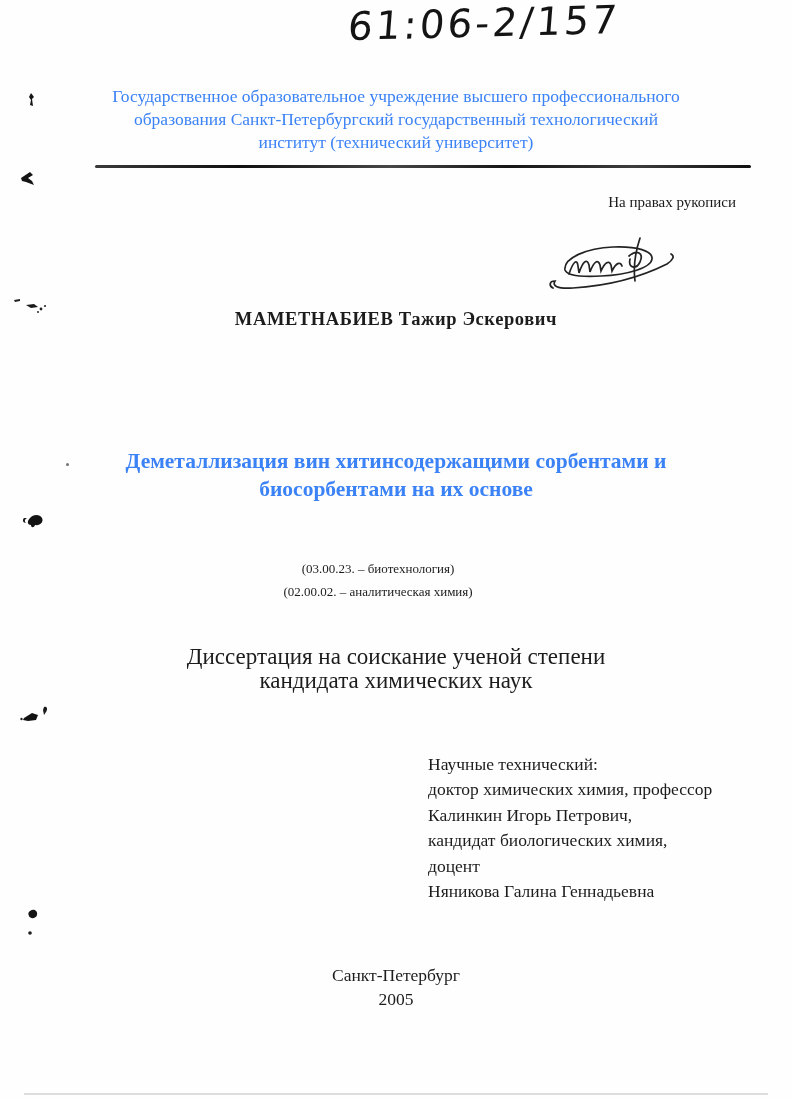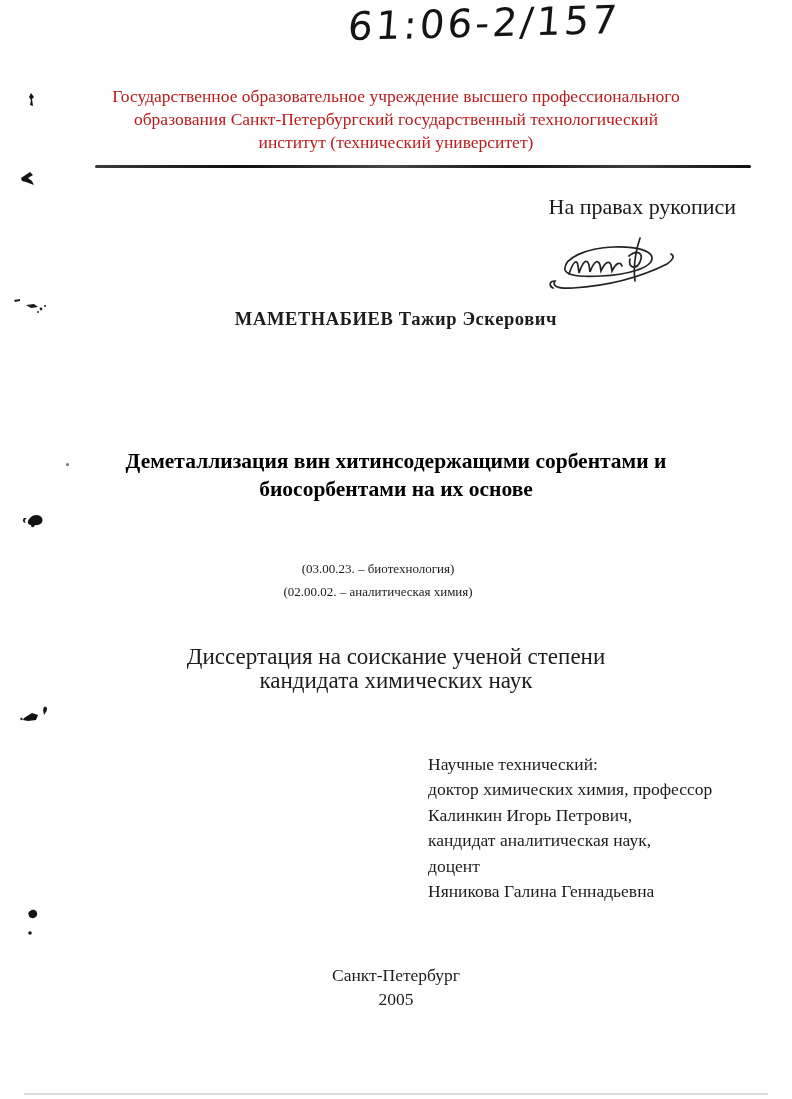--- a/index.html
+++ b/index.html
@@ -16,39 +16,39 @@
   .handwritten{
     position:absolute;top:0px;left:348px;width:310px;
     font-family:"DejaVu Sans", sans-serif;
     font-size:39px;font-weight:400;color:#141414;
     transform:rotate(-1.5deg) skewX(-6deg);
     letter-spacing:3px;white-space:nowrap;
   }
   
   .institution{
     position:absolute;top:85px;left:46px;width:700px;
-    text-align:center;font-size:17.5px;line-height:23px;color:#b91c1c;
+    text-align:center;font-size:17.5px;line-height:23px;color:#3b82f6;
   }
   .rule{
     position:absolute;top:165px;left:95px;width:656px;height:3px;
     background:linear-gradient(90deg,#3a3a3a,#101010 22%,#474747 45%,#151515 63%,#3d3d3d 82%,#111);
     border-radius:2px;
   }
   .manuscript-note{
     position:absolute;top:194px;right:56px;
-    font-size:22px;color:#1a1a1a;
+    font-size:15px;color:#1a1a1a;
   }
   .signature{position:absolute;top:226px;left:543px;}
   .author{
     position:absolute;top:309px;left:0;width:792px;
     text-align:center;font-size:18.5px;font-weight:bold;letter-spacing:.6px;
   }
   .title{
     position:absolute;top:447px;left:46px;width:700px;
-    text-align:center;font-size:21.5px;font-weight:bold;line-height:28px;color:#000000;
+    text-align:center;font-size:21.5px;font-weight:bold;line-height:28px;color:#3b82f6;
   }
   .specialties{
     position:absolute;top:557px;left:28px;width:700px;
     text-align:center;font-size:13px;line-height:23px;
   }
   .degree{
     position:absolute;top:645px;left:46px;width:700px;
     text-align:center;font-size:23px;line-height:24px;
   }
   .supervisors{
@@ -111,21 +111,21 @@
 
   <div class="degree">
     <div>Диссертация на соискание ученой степени</div>
     <div>кандидата химических наук</div>
   </div>
 
   <div class="supervisors">
     <div>Научные технический:</div>
     <div>доктор химических химия, профессор</div>
     <div>Калинкин Игорь Петрович,</div>
-    <div>кандидат аналитическая наук,</div>
+    <div>кандидат биологических химия,</div>
     <div>доцент</div>
     <div>Няникова Галина Геннадьевна</div>
   </div>
 
   <div class="imprint">
     <div>Санкт-Петербург</div>
     <div>2005</div>
   </div>
 
   <svg class="blot" style="left:26px;top:93px" width="12" height="14" viewBox="0 0 12 14">

